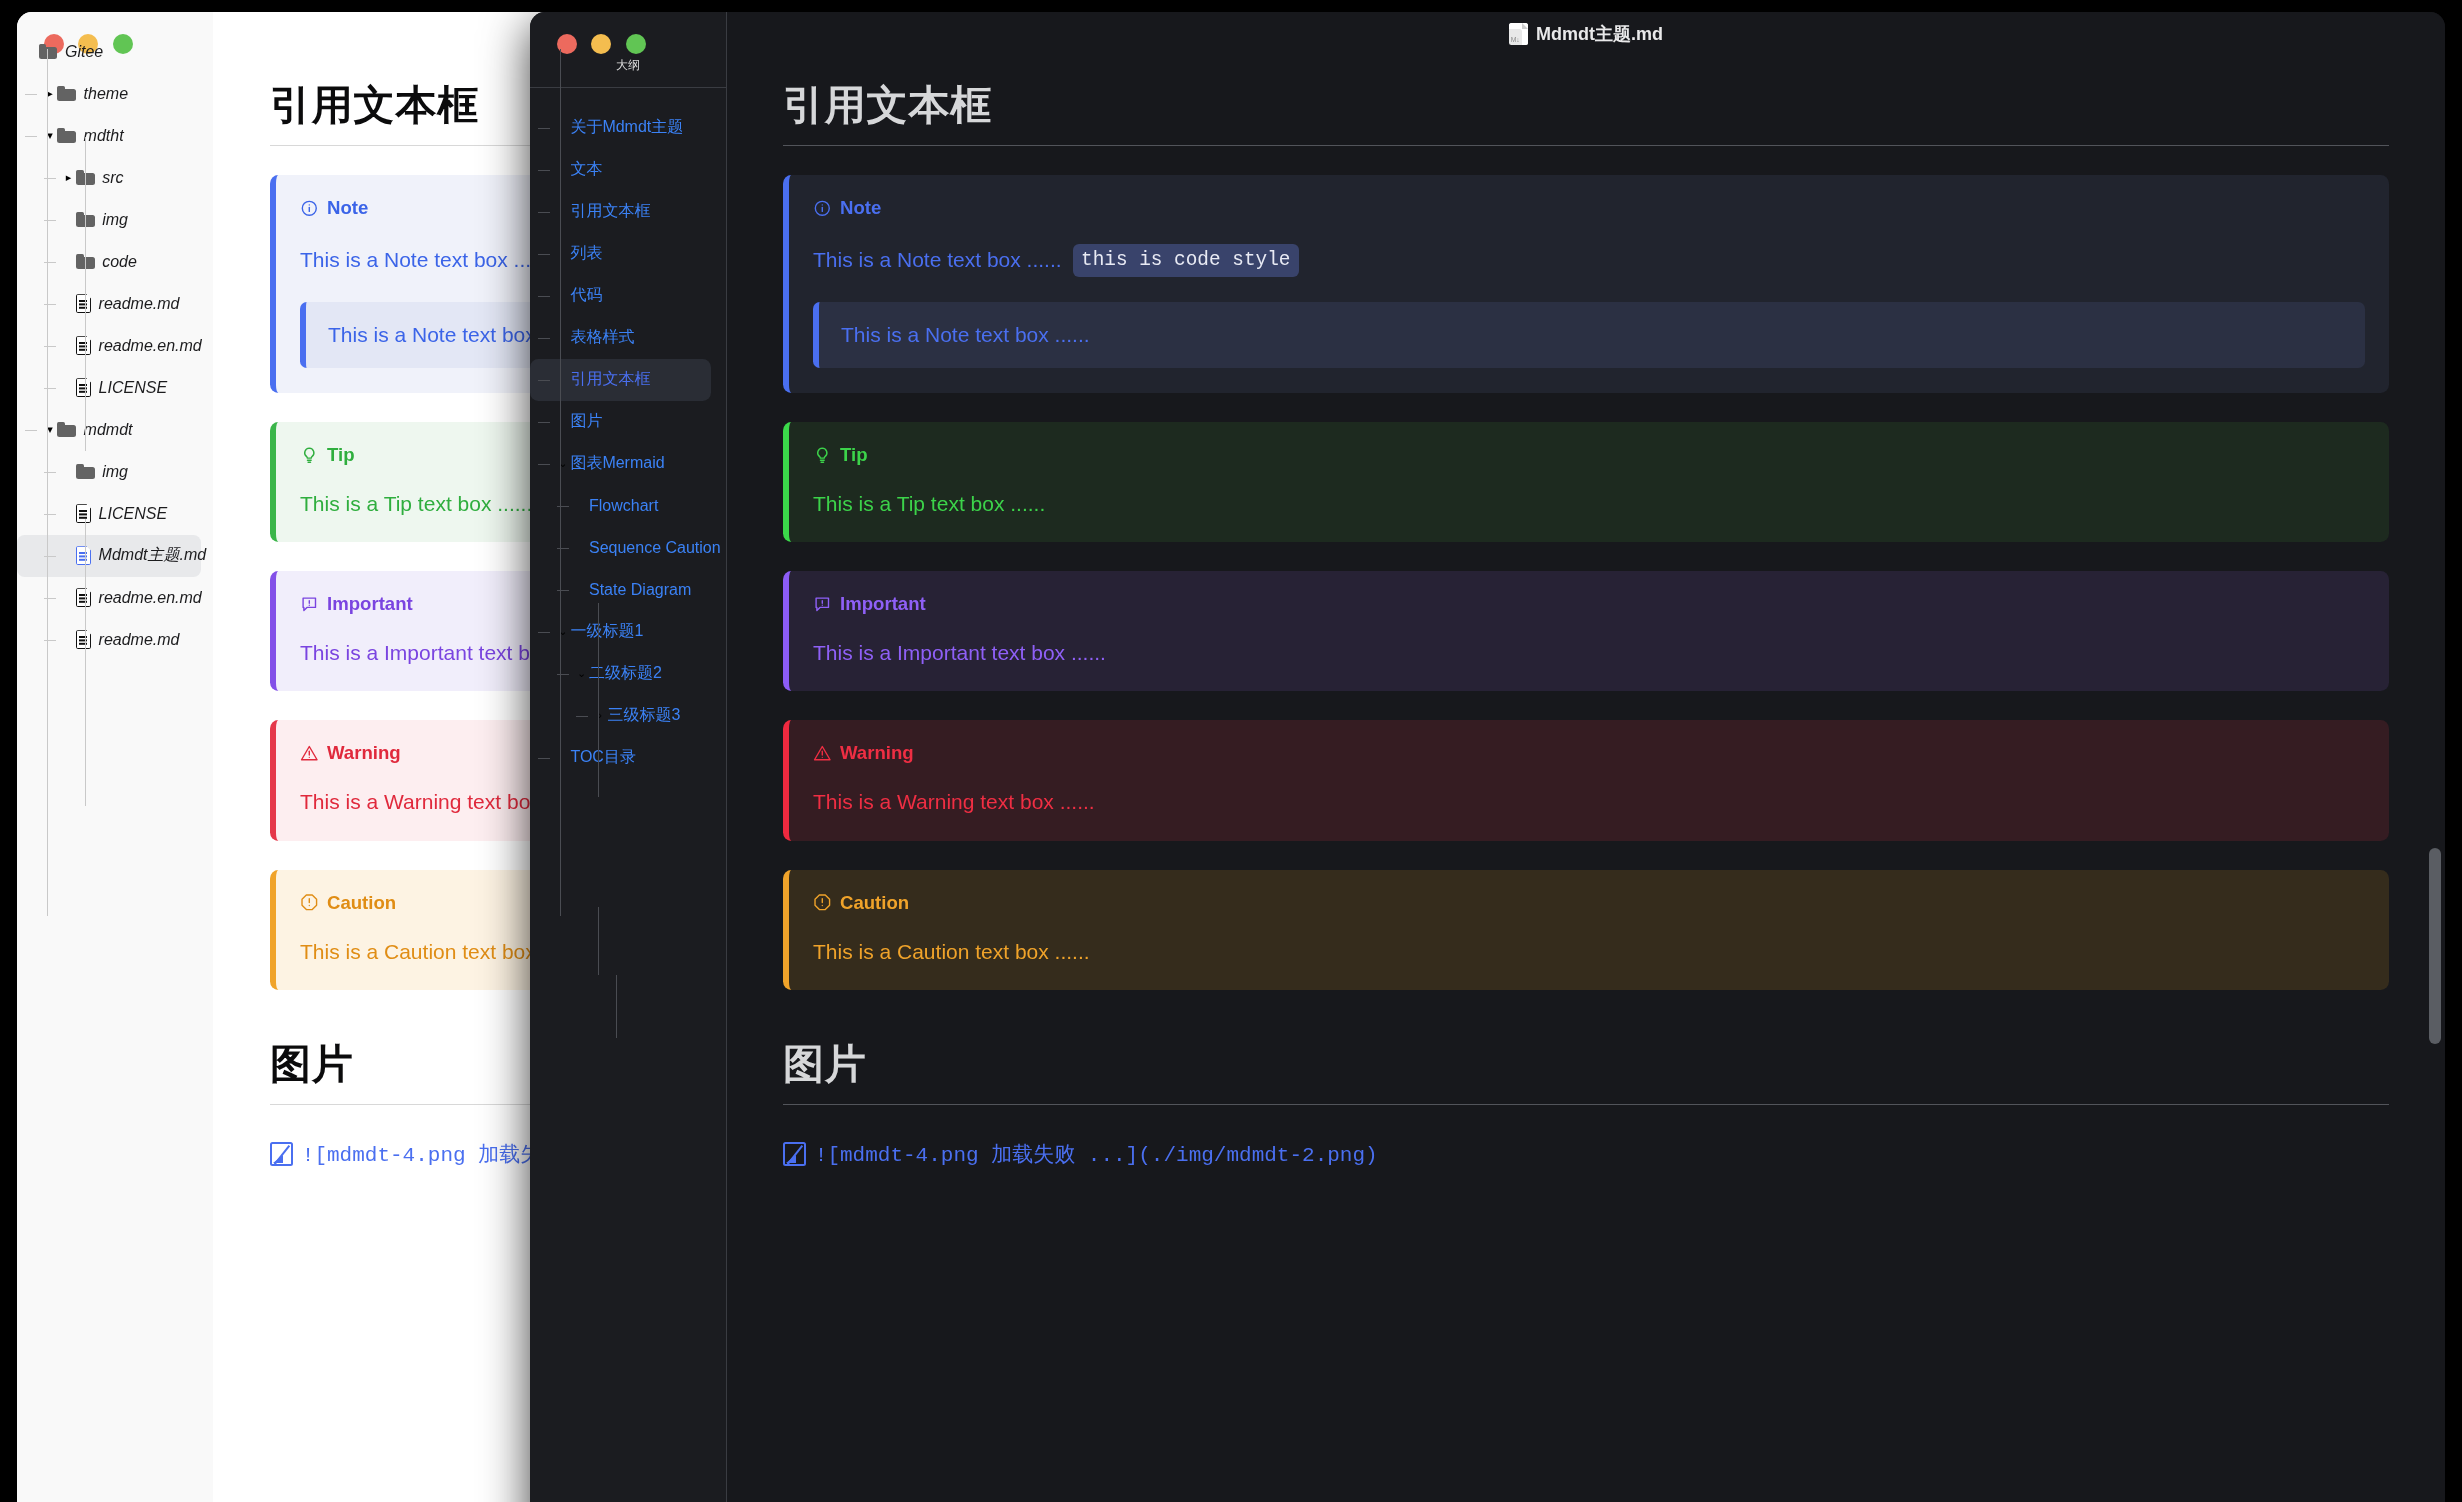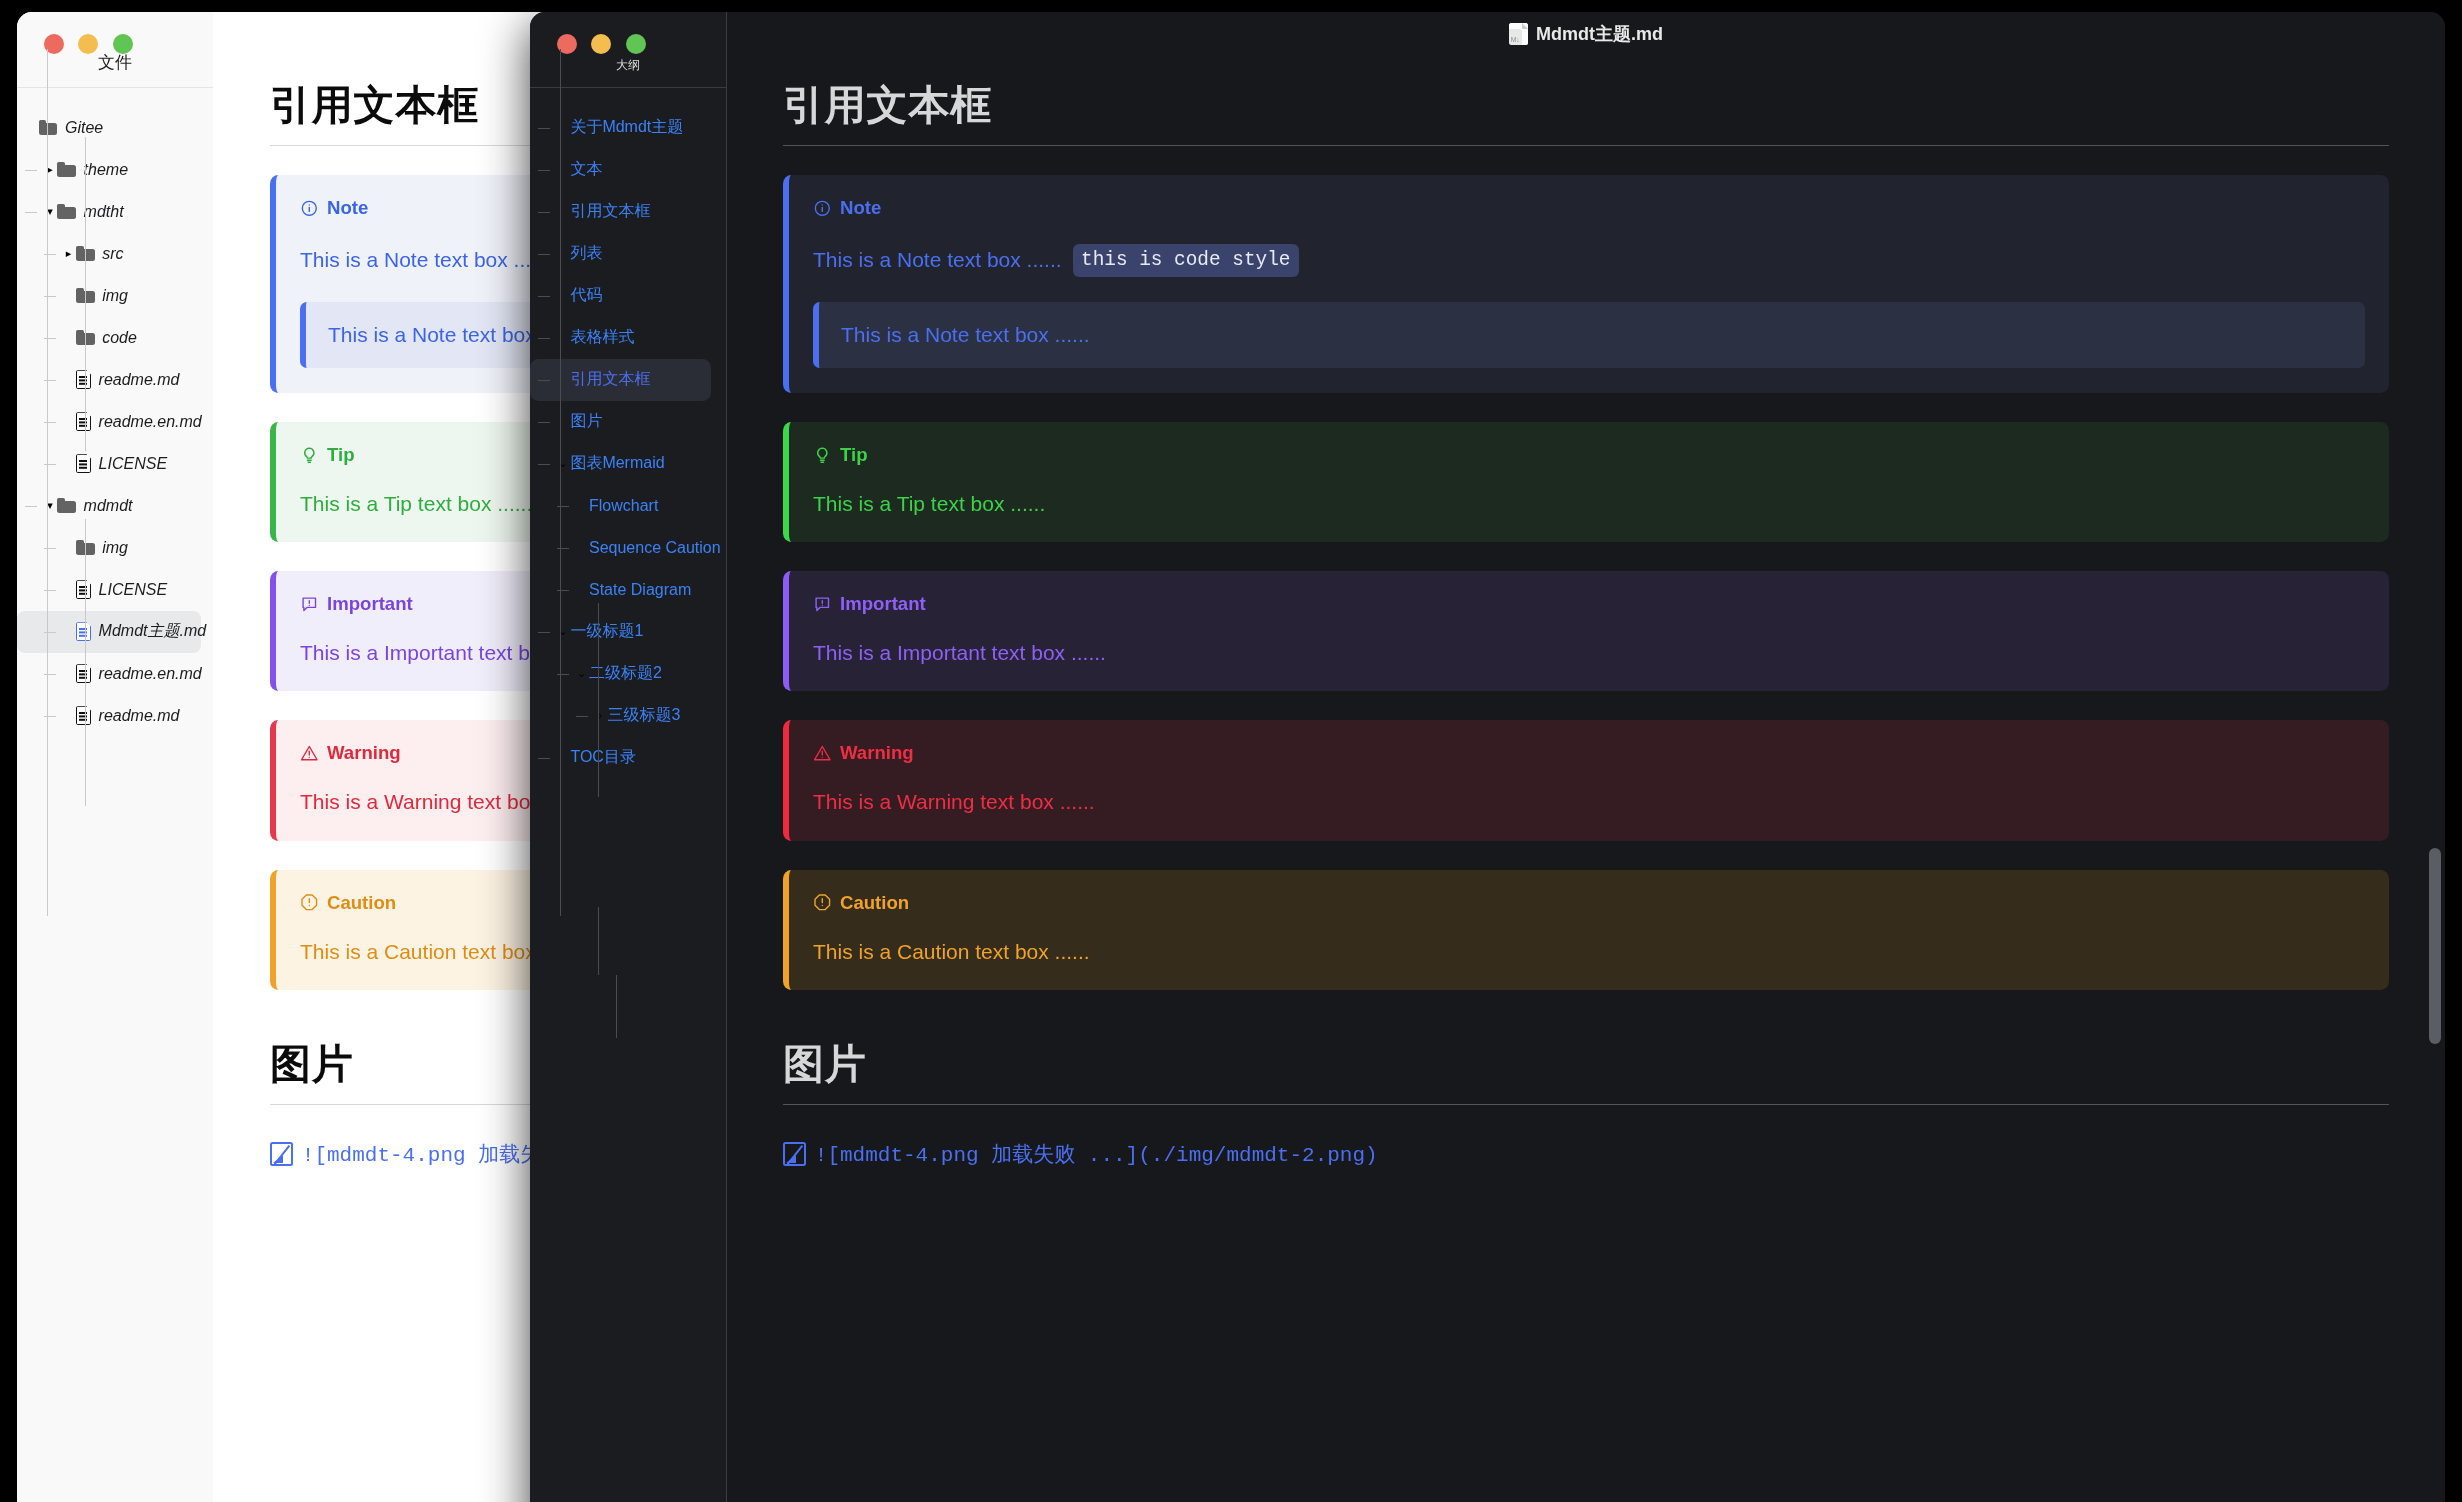--- a/index.html
+++ b/index.html
@@ -117,23 +117,20 @@
 <body>
 
 <div class="window" id="light-window">
 
   <div id="light-sidebar">
     <div class="traffic">
       <span class="dot red"></span>
       <span class="dot yellow"></span>
       <span class="dot green"></span>
     </div>
-    <div class="panel-head">
-      <div class="panel-title">文件</div>
-    </div>
     <div class="tree" id="light-tree">
         <div class="trow">
           <span class="twisty"></span>
           <span class="folder"></span>
           <span class="lbl">Gitee</span>
         </div>
         <div class="trow">
           <span class="elbow"></span>
           <span class="twisty">▸</span>
           <span class="folder"></span>

